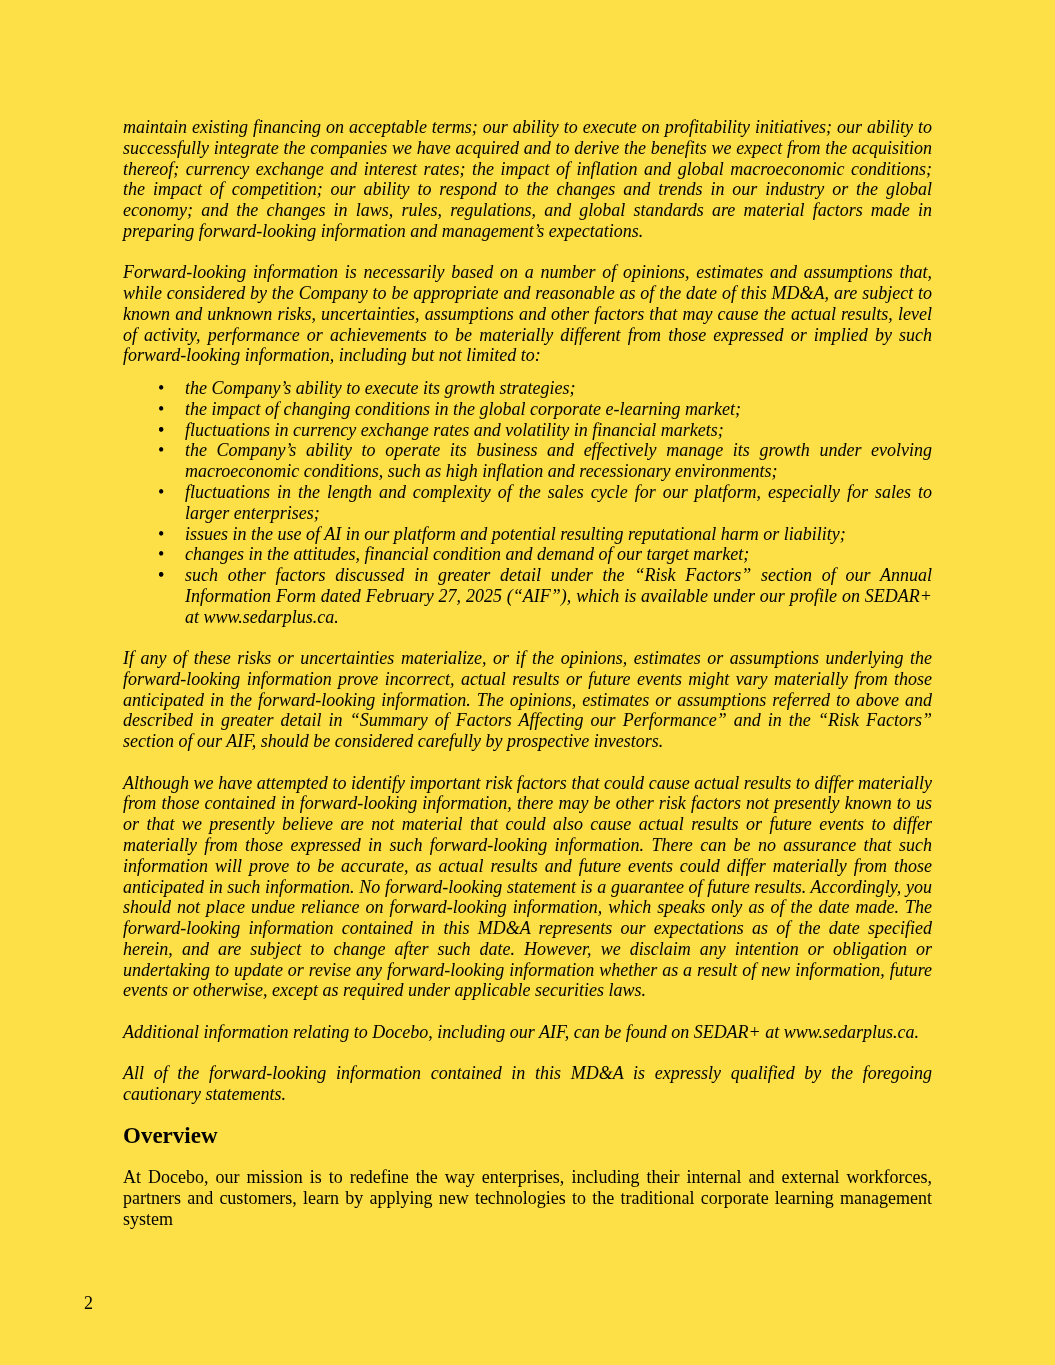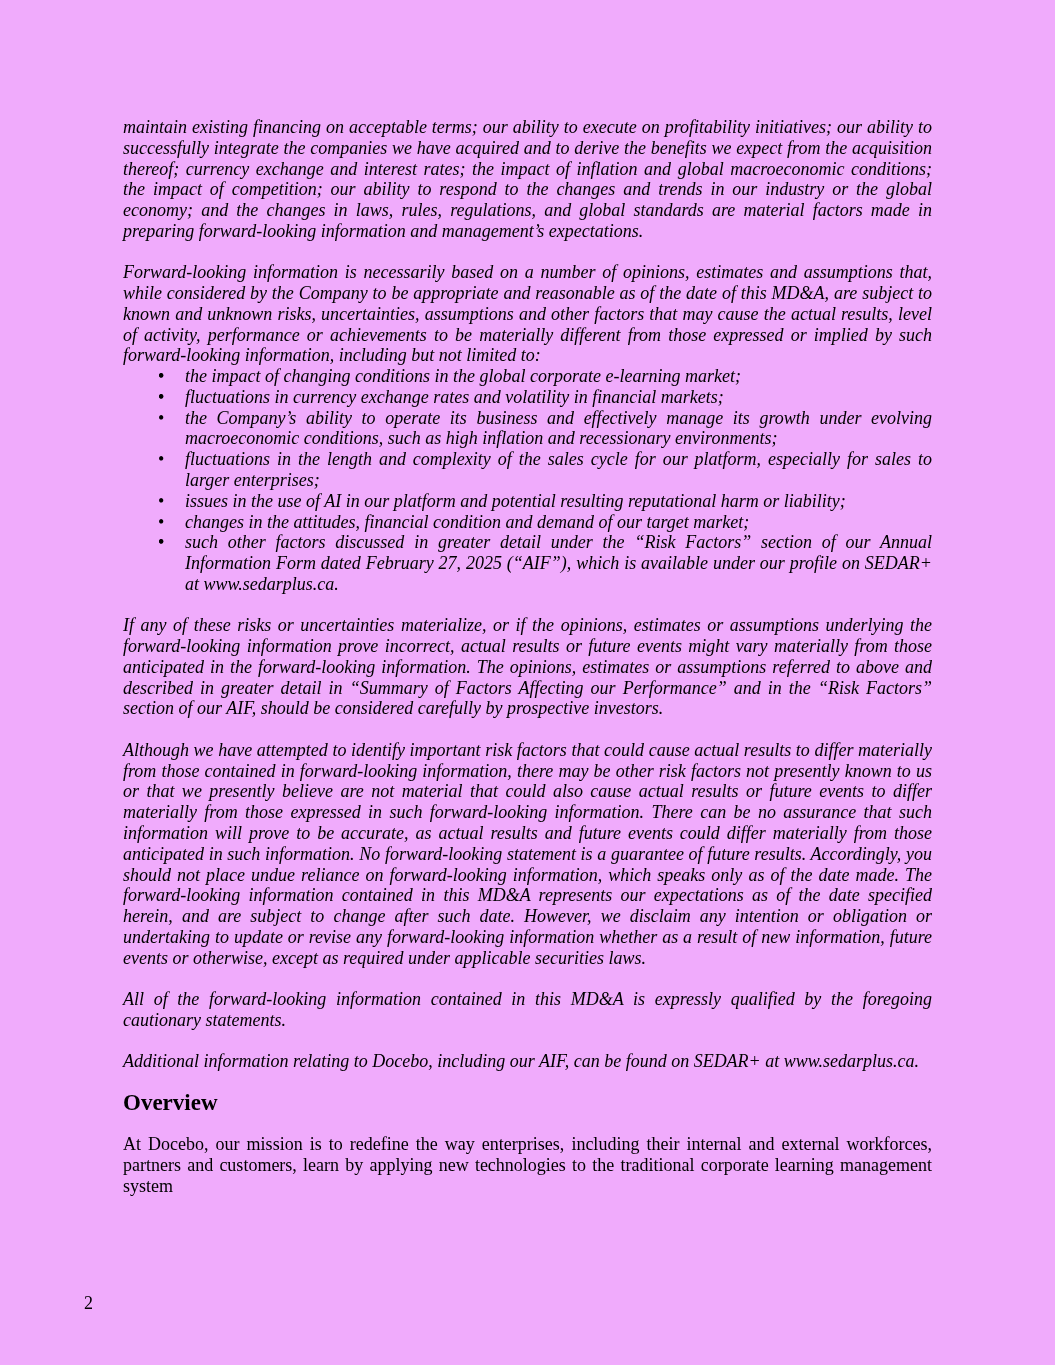--- a/index.html
+++ b/index.html
@@ -4,40 +4,40 @@
 <style>
   html, body {
     margin: 0;
     padding: 0;
     background: #ffffff;
   }
   .page {
     position: relative;
     width: 1055px;
     height: 1365px;
-    background: #f0abfc;
+    background: #fde047;
     overflow: hidden;
     font-family: "Liberation Serif", "DejaVu Serif", serif;
     color: #000000;
   }
   .content {
     position: absolute;
     left: 123px;
     top: 117px;
     width: 809px;
     font-size: 18px;
     line-height: 20.76px;
     font-style: italic;
     text-align: justify;
   }
   .para {
     margin: 0 0 20.76px 0;
   }
   .para.no-gap {
-    margin-bottom: 0;
+    margin-bottom: 12px;
   }
   .bullet-list {
     margin: 0 0 20.76px 0;
   }
   .bullet-item {
     position: relative;
     padding-left: 62px;
   }
   .bullet-glyph {
     position: absolute;
@@ -68,20 +68,21 @@
 <div class="page">
   <div class="content">
 
     <p class="para">maintain existing financing on acceptable terms; our ability to execute on profitability initiatives; our ability to successfully integrate the companies we have acquired and to derive the benefits we expect from the acquisition thereof; currency exchange and interest rates; the impact of inflation and global macroeconomic conditions; the impact of competition; our ability to respond to the changes and trends in our industry or the global economy; and the changes in laws, rules, regulations, and global standards are material factors made in preparing forward-looking information and management’s expectations.</p>
 
     <p class="para no-gap">Forward-looking information is necessarily based on a number of opinions, estimates and assumptions that, while considered by the Company to be appropriate and reasonable as of the date of this MD&amp;A, are subject to known and unknown risks, uncertainties, assumptions and other factors that may cause the actual results, level of activity, performance or achievements to be materially different from those expressed or implied by such forward-looking information, including but not limited to:</p>
 
     <div class="bullet-list">
       <div class="bullet-item">
         <span class="bullet-glyph">•</span>
+        <span>the Company’s ability to execute its growth strategies;</span>
       </div>
       <div class="bullet-item">
         <span class="bullet-glyph">•</span>
         <span>the impact of changing conditions in the global corporate e-learning market;</span>
       </div>
       <div class="bullet-item">
         <span class="bullet-glyph">•</span>
       </div>
       <div class="bullet-item">
         <span class="bullet-glyph">•</span>
@@ -109,23 +110,23 @@
       <div class="bullet-item">
         <span class="bullet-glyph">•</span>
         <span>such other factors discussed in greater detail under the “Risk Factors” section of our Annual Information Form dated February 27, 2025 (“AIF”), which is available under our profile on SEDAR+ at www.sedarplus.ca.</span>
       </div>
     </div>
 
     <p class="para">If any of these risks or uncertainties materialize, or if the opinions, estimates or assumptions underlying the forward-looking information prove incorrect, actual results or future events might vary materially from those anticipated in the forward-looking information. The opinions, estimates or assumptions referred to above and described in greater detail in “Summary of Factors Affecting our Performance” and in the “Risk Factors” section of our AIF, should be considered carefully by prospective investors.</p>
 
     <p class="para">Although we have attempted to identify important risk factors that could cause actual results to differ materially from those contained in forward-looking information, there may be other risk factors not presently known to us or that we presently believe are not material that could also cause actual results or future events to differ materially from those expressed in such forward-looking information. There can be no assurance that such information will prove to be accurate, as actual results and future events could differ materially from those anticipated in such information. No forward-looking statement is a guarantee of future results. Accordingly, you should not place undue reliance on forward-looking information, which speaks only as of the date made. The forward-looking information contained in this MD&amp;A represents our expectations as of the date specified herein, and are subject to change after such date. However, we disclaim any intention or obligation or undertaking to update or revise any forward-looking information whether as a result of new information, future events or otherwise, except as required under applicable securities laws.</p>
 
+    <p class="para">Additional information relating to Docebo, including our AIF, can be found on SEDAR+ at www.sedarplus.ca.</p>
+
     <p class="para">All of the forward-looking information contained in this MD&amp;A is expressly qualified by the foregoing cautionary statements.</p>
-
-    <p class="para">Additional information relating to Docebo, including our AIF, can be found on SEDAR+ at www.sedarplus.ca.</p>
 
     <h2 class="section-heading">Overview</h2>
 
     <p class="para roman">At Docebo, our mission is to redefine the way enterprises, including their internal and external workforces, partners and customers, learn by applying new technologies to the traditional corporate learning management system</p>
 
   </div>
 
   <div class="page-number">2</div>
 </div>
 

